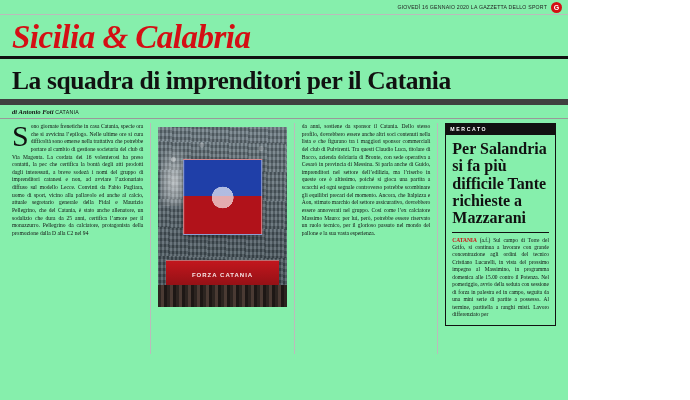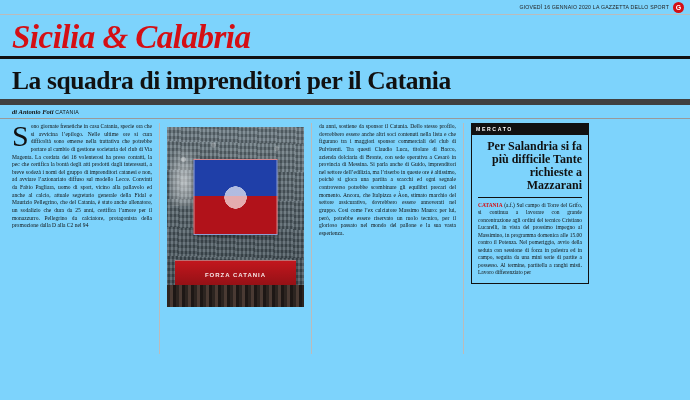--- a/index.html
+++ b/index.html
@@ -4,23 +4,23 @@
 <style>
   * { box-sizing: border-box; margin: 0; padding: 0; }
   body {
     width: 690px; height: 400px;
     background: #ffffff;
     font-family: "Liberation Serif", serif;
     overflow: hidden;
     position: relative;
   }
   .page {
-    width: 690px; height: 400px;
-    position: relative;
-    background: #7dd3fc;
+    width: 568px; height: 400px;
+    position: relative;
+    background: #86efac;
   }
 
   
   .topbar {
     height: 15px;
     display: flex;
     align-items: center;
     justify-content: flex-end;
     padding-right: 6px;
     border-bottom: 0.5px solid #bbb;
@@ -203,24 +203,24 @@
     font-size: 5.2px;
     font-weight: bold;
     letter-spacing: 1.6px;
     padding: 2px 4px;
     text-transform: uppercase;
   }
   .rail-inner { padding: 5px 6px 6px 6px; }
   .rail-title {
     font-family: "Liberation Serif", serif;
     font-weight: bold;
-    font-size: 12px;
+    font-size: 16px;
     line-height: 1.08;
     color: #111;
-    text-align: right;
+    text-align: left;
   }
   .rail-rule { height: 1px; background: #111; margin: 5px 0 4px 0; }
   .rail-body {
     font-family: "Liberation Serif", serif;
     font-size: 5.45px;
     line-height: 1.37;
     text-align: justify;
     color: #111;
   }
   .tag-red { color: #d40f14; font-weight: bold; }

